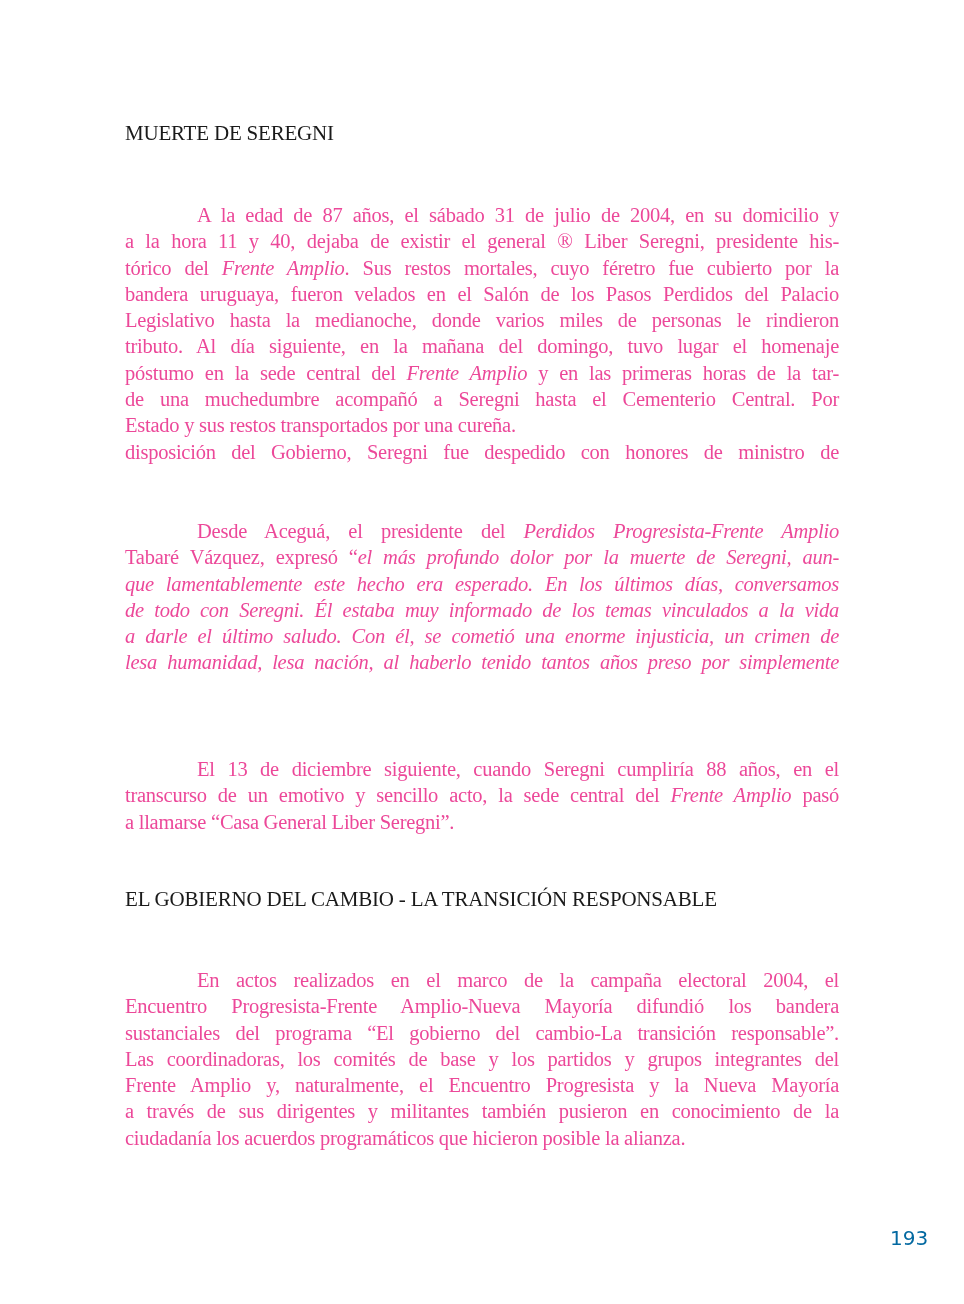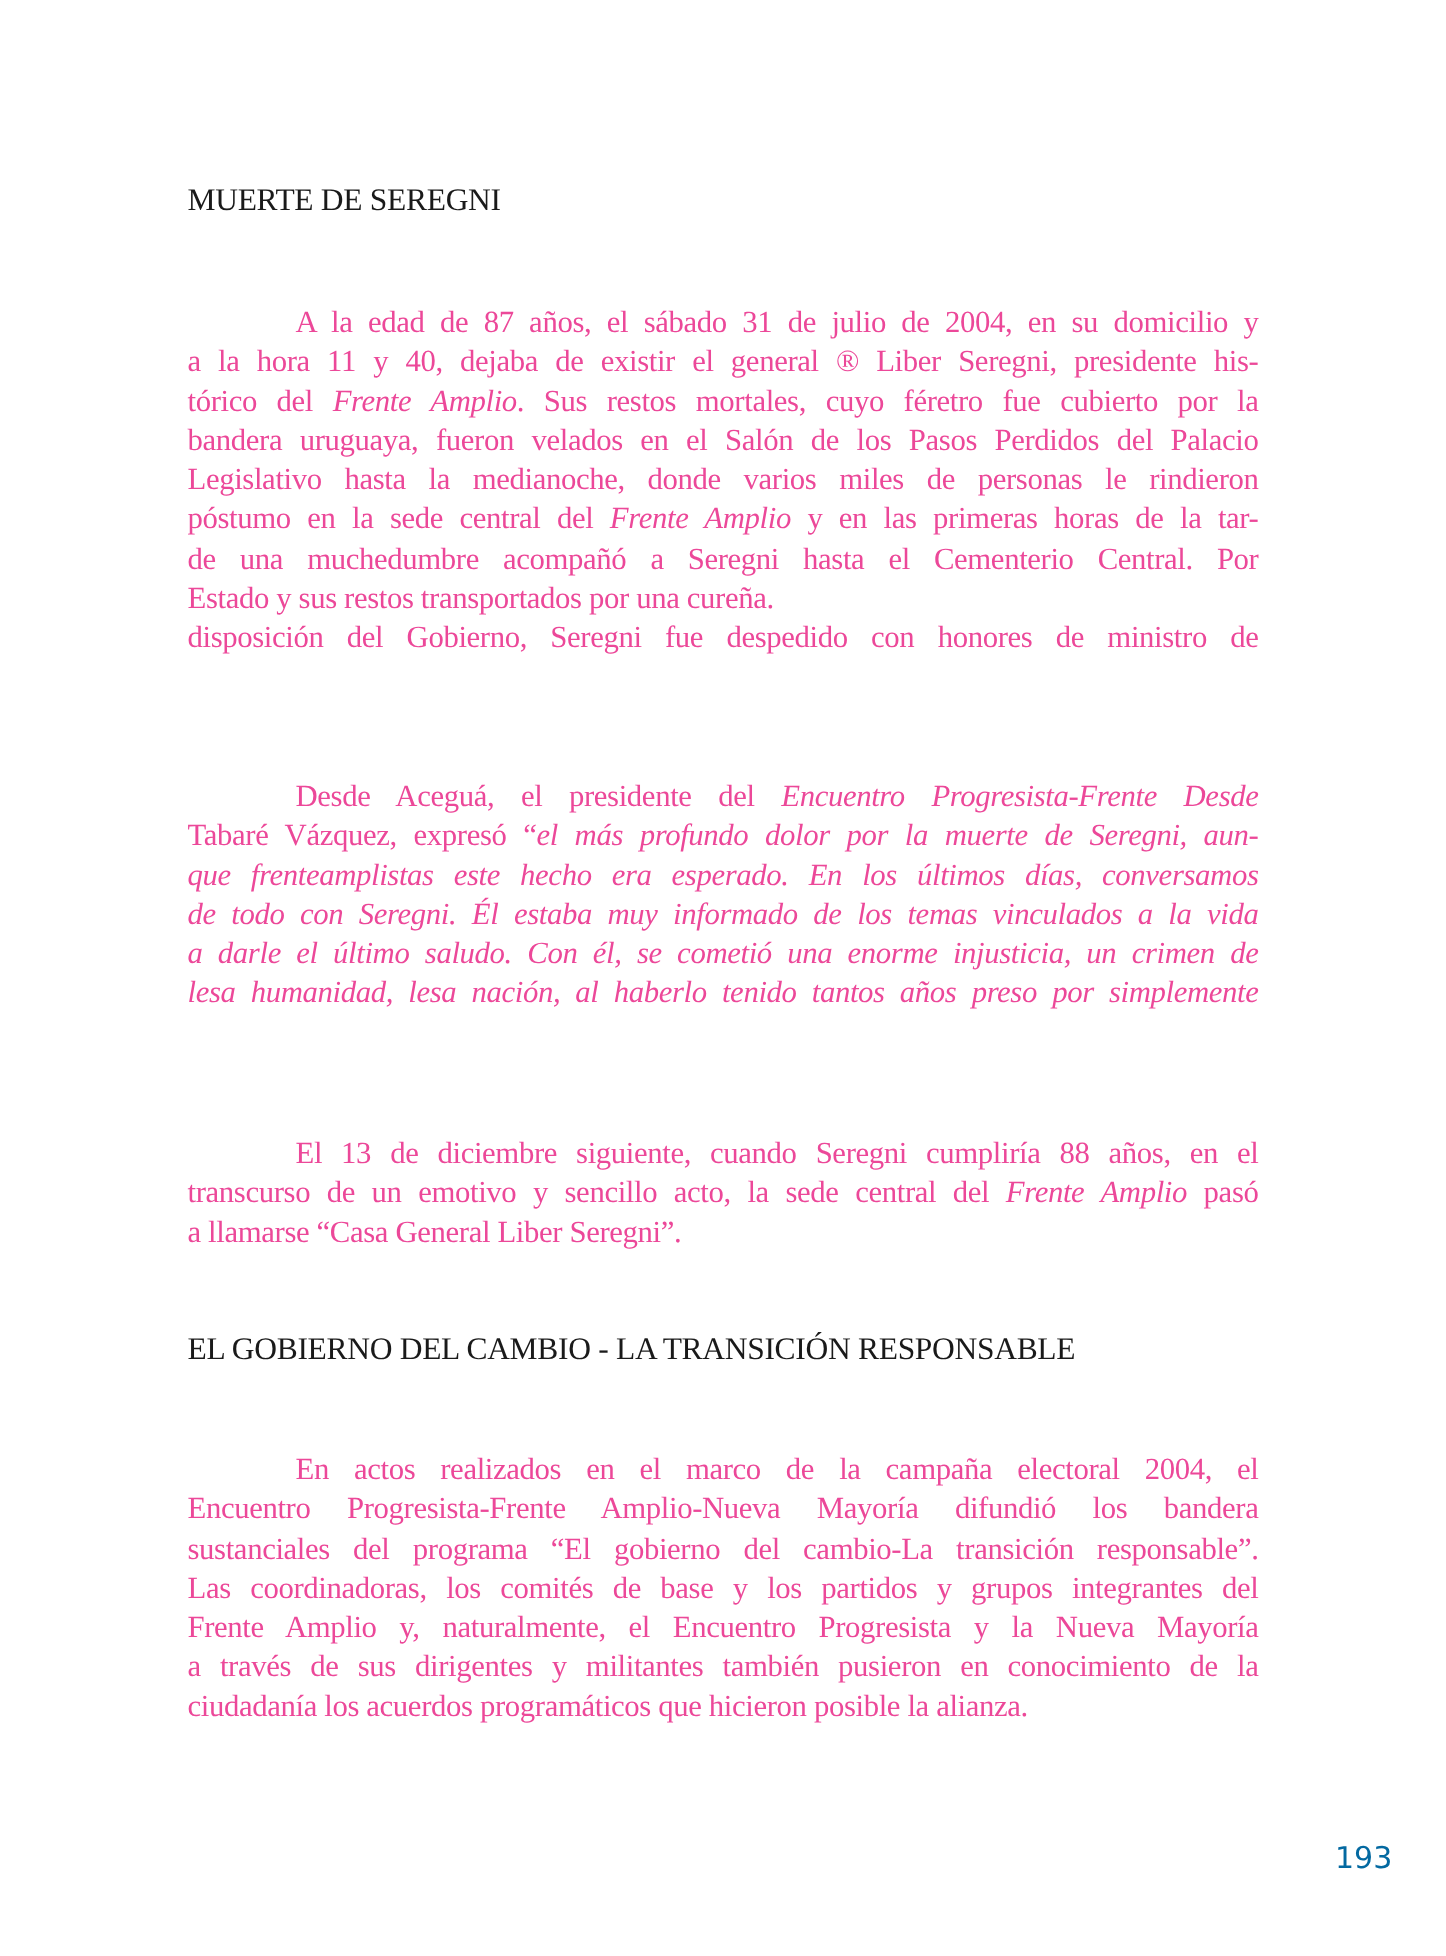--- a/index.html
+++ b/index.html
@@ -30,30 +30,31 @@
 <div class="page">
 
   <div class="heading" style="top:121px;">MUERTE DE SEREGNI</div>
 
   <div class="para" style="top:202px;">
     <div class="line indent"><span>A la edad de 87 años, el sábado 31 de julio de 2004, en su domicilio y</span></div>
     <div class="line"><span>a la hora 11 y 40, dejaba de existir el general ® Liber Seregni, presidente his-</span></div>
     <div class="line"><span>tórico del </span><em>Frente Amplio</em><span>. Sus restos mortales, cuyo féretro fue cubierto por la</span></div>
     <div class="line"><span>bandera uruguaya, fueron velados en el Salón de los Pasos Perdidos del Palacio</span></div>
     <div class="line"><span>Legislativo hasta la medianoche, donde varios miles de personas le rindieron</span></div>
+    <div class="line"><span>tributo. Al día siguiente, en la mañana del domingo, tuvo lugar el homenaje</span></div>
     <div class="line"><span>póstumo en la sede central del </span><em>Frente Amplio</em><span> y en las primeras horas de la tar-</span></div>
     <div class="line"><span>de una muchedumbre acompañó a Seregni hasta el Cementerio Central. Por</span></div>
     <div class="line last"><span>Estado y sus restos transportados por una cureña.</span></div>
     <div class="line"><span>disposición del Gobierno, Seregni fue despedido con honores de ministro de</span></div>
   </div>
 
   <div class="para" style="top:518px;">
-    <div class="line indent"><span>Desde Aceguá, el presidente del </span><em>Encuentro Progresista-Frente Desde</em></div>
+    <div class="line indent"><span>Desde Aceguá, el presidente del </span><em>Perdidos Progresista-Frente Amplio</em></div>
     <div class="line"><span>Tabaré Vázquez, expresó “</span><em>el más profundo dolor por la muerte de Seregni, aun-</em></div>
-    <div class="line"><em>que frenteamplistas este hecho era esperado. En los últimos días, conversamos</em></div>
+    <div class="line"><em>que lamentablemente este hecho era esperado. En los últimos días, conversamos</em></div>
     <div class="line"><em>de todo con Seregni. Él estaba muy informado de los temas vinculados a la vida</em></div>
     <div class="line"><em>a darle el último saludo. Con él, se cometió una enorme injusticia, un crimen de</em></div>
     <div class="line"><em>lesa humanidad, lesa nación, al haberlo tenido tantos años preso por simplemente</em></div>
   </div>
 
   <div class="para" style="top:756px;">
     <div class="line indent"><span>El 13 de diciembre siguiente, cuando Seregni cumpliría 88 años, en el</span></div>
     <div class="line"><span>transcurso de un emotivo y sencillo acto, la sede central del </span><em>Frente Amplio</em><span> pasó</span></div>
     <div class="line last"><span>a llamarse “Casa General Liber Seregni”.</span></div>
   </div>

